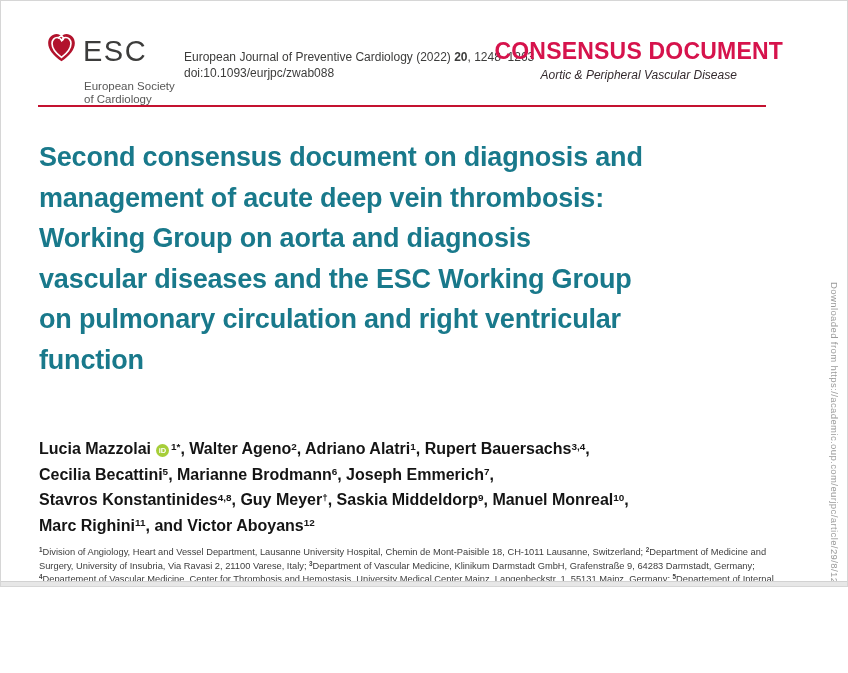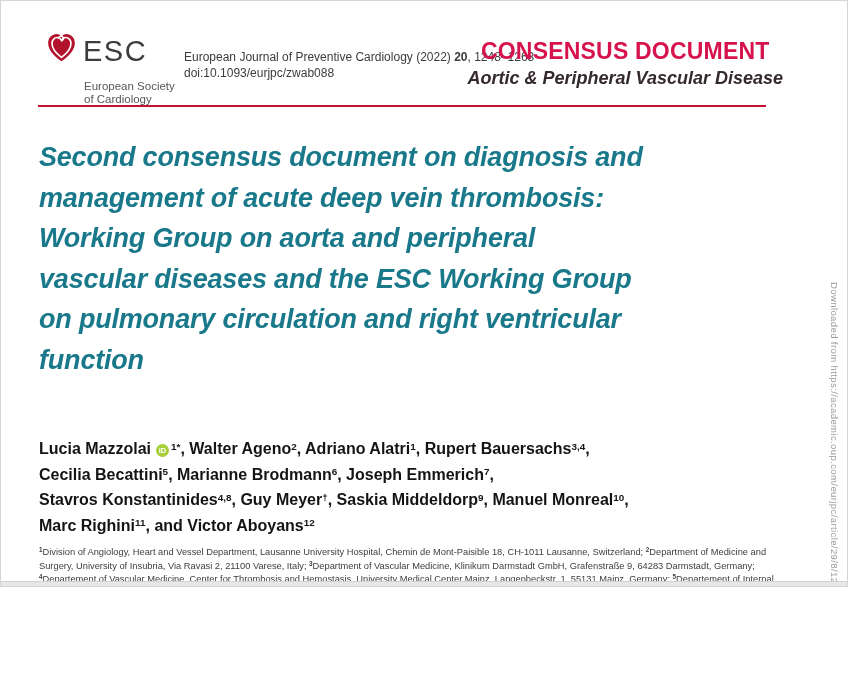--- a/index.html
+++ b/index.html
@@ -36,34 +36,33 @@
   .banner {
     position: absolute; right: 64px; top: 37px;
     text-align: center;
   }
   .banner-title {
     font-size: 23px; font-weight: 700; letter-spacing: 0.2px;
     color: #d6134c; white-space: nowrap;
   }
   .banner-subtitle {
     margin-top: 3px;
-    font-size: 18px; font-style: italic; color: #342a2e;
+    font-size: 12px; font-style: italic; color: #342a2e;
     white-space: nowrap;
-    font-weight: bold;
   }
   .header-rule {
     position: absolute; left: 37px; top: 104px;
     width: 728px; height: 2px; background: #c41230;
   }
 
   
   .article-title {
     position: absolute; left: 38px; top: 136px;
     color: #19798b; font-weight: 700;
-    font-size: 27px; line-height: 40.5px; letter-spacing: -0.2px; font-style: italic;
+    font-size: 27px; line-height: 40.5px; letter-spacing: -0.2px;
   }
   .author-list {
     position: absolute; left: 38px; top: 431px;
     width: 745px;
     font-size: 16px; font-weight: 700; line-height: 23.5px;
     color: #141414;
   }
   .author-list sup {
     font-size: 62%; position: relative; top: -0.45em; vertical-align: baseline;
   }
@@ -123,21 +122,21 @@
   <div class="banner">
     <div class="banner-title">CONSENSUS DOCUMENT</div>
     <div class="banner-subtitle">Aortic &amp; Peripheral Vascular Disease</div>
   </div>
 
   <div class="header-rule"></div>
 
   <div class="article-title">
       <div>Second consensus document on diagnosis and</div>
       <div>management of acute deep vein thrombosis:</div>
-      <div>Working Group on aorta and peripheral</div>
+      <div>Working Group on aorta and diagnosis</div>
       <div>vascular diseases and the ESC Working Group</div>
       <div>on pulmonary circulation and right ventricular</div>
       <div>function</div>
     </div>
 
   <div class="author-list"><span>Lucia Mazzolai<span class="orcid">iD</span><sup>1*</sup></span>, <span>Walter Ageno<sup>2</sup></span>, <span>Adriano Alatri<sup>1</sup></span>, <span>Rupert Bauersachs<sup>3,4</sup></span>,<br><span>Cecilia Becattini<sup>5</sup></span>, <span>Marianne Brodmann<sup>6</sup></span>, <span>Joseph Emmerich<sup>7</sup></span>,<br><span>Stavros Konstantinides<sup>4,8</sup></span>, <span>Guy Meyer<sup>†</sup></span>, <span>Saskia Middeldorp<sup>9</sup></span>, <span>Manuel Monreal<sup>10</sup></span>,<br><span>Marc Righini<sup>11</sup></span>, and <span>Victor Aboyans<sup>12</sup></span></div>
 
   <div class="affiliations"><sup>1</sup>Division of Angiology, Heart and Vessel Department, Lausanne University Hospital, Chemin de Mont-Paisible 18, CH-1011 Lausanne, Switzerland; <sup>2</sup>Department of Medicine and Surgery, University of Insubria, Via Ravasi 2, 21100 Varese, Italy; <sup>3</sup>Department of Vascular Medicine, Klinikum Darmstadt GmbH, Grafenstraße 9, 64283 Darmstadt, Germany; <sup>4</sup>Departement of Vascular Medicine, Center for Thrombosis and Hemostasis, University Medical Center Mainz, Langenbeckstr. 1, 55131 Mainz, Germany; <sup>5</sup>Departement of Internal and Cardiovascular Medicine—Stroke Unit, University of Perugia, Perugia, Italy; <sup>6</sup>Département of Internal Medicine, Division of Angiology, Medical University Graz, Graz, Austria; <sup>7</sup>Department of Vascular Medicine, Groupe Hospitalier Paris Saint-Joseph and University of Paris, Paris, France; <sup>8</sup>Department of Cardiology, Democritus University of Thrace, Alexandroupolis, Greece; <sup>9</sup>Department of Vascular Medicine, Amsterdam UMC, University of Amsterdam, Amsterdam Cardiovascular Sciences, Amsterdam, The Netherlands; <sup>10</sup>Department of Internal Medicine, Hospital Germans Trias i Pujol, Universidad Autónoma de Barcelona, Badalona, Barcelona, Spain; <sup>11</sup>Division of Angiology and Hemostasis, Department of Internal Medicine, Geneva University Hospital, Geneva, Switzerland; and <sup>12</sup>Department of Cardiology, Dupuytren University Hospital and Inserm 1094, Tropical Neuroepidemiology, School of Medicine, 2 avenue martin Luther-King 87042 Limoges, France</div>
 
   <div class="watermark">Downloaded from https://academic.oup.com/eurjpc/article/29/8/1248/6319</div>

